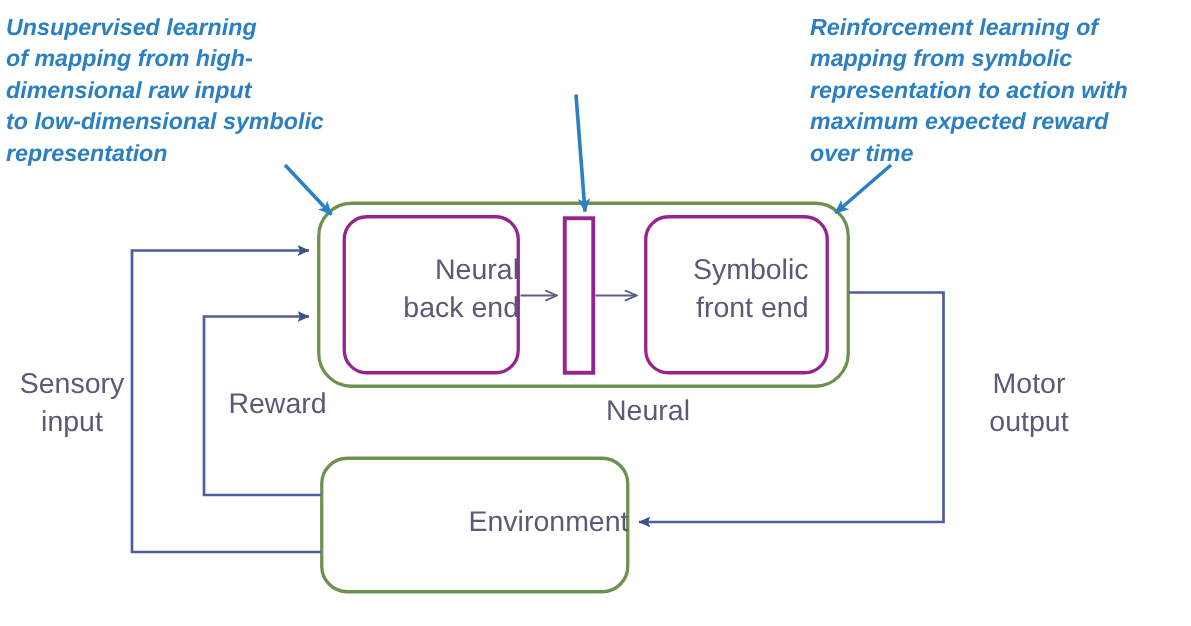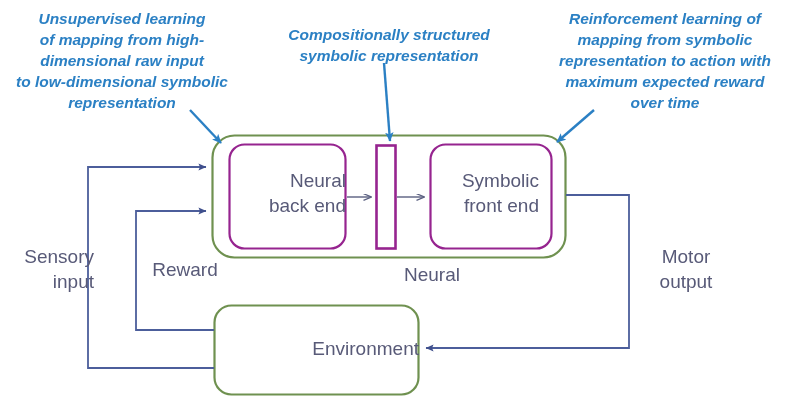--- a/index.html
+++ b/index.html
@@ -23,21 +23,20 @@
     width: 794px;
     height: 417px;
   }
   .anno {
     position: absolute;
     color: #2b80c4;
     font-style: italic;
     font-weight: 700;
     font-size: 15.5px;
     line-height: 21px;
-    text-align: center;
     font-family: "Liberation Sans", sans-serif;
     white-space: pre-line;
   }
   #anno-left  { left: 4px;   top: 8px;  width: 236px; }
   #anno-mid   { left: 268px; top: 24px; width: 242px; }
   #anno-right { left: 540px; top: 8px;  width: 250px; }
 
   .boxlabel {
     position: absolute;
     color: #585a78;
@@ -54,21 +53,21 @@
 
   .edgelabel {
     position: absolute;
     color: #585a78;
     font-size: 19px;
     line-height: 25px;
     text-align: center;
     font-family: "Liberation Sans", sans-serif;
     white-space: pre-line;
   }
-  #lbl-sensory { left: 2px;   top: 244px; width: 92px; text-align: right; }
+  #lbl-sensory { left: 2px;   top: 244px; width: 92px; }
   #lbl-reward  { left: 140px; top: 257px; width: 90px; }
   #lbl-motor   { left: 640px; top: 244px; width: 92px; }
 </style>
 </head>
 <body>
 
 <div id="canvas">
 
   <svg class="layer" viewBox="0 0 794 417" xmlns="http://www.w3.org/2000/svg">
     <defs>
@@ -108,22 +107,20 @@
 
     <line x1="594" y1="110" x2="557" y2="142" stroke="#2b80c4" stroke-width="2.4" marker-end="url(#arrow-blue)"></line>
   </svg>
 
   <div class="anno" id="anno-left">Unsupervised learning
 of mapping from high-
 dimensional raw input
 to low-dimensional symbolic
 representation</div>
 
-  <div class="anno" id="anno-mid">Compositionally structured
-symbolic representation</div>
 
   <div class="anno" id="anno-right">Reinforcement learning of
 mapping from symbolic
 representation to action with
 maximum expected reward
 over time</div>
 
   <div class="boxlabel" id="lbl-neural">Neural
 back end</div>
 

